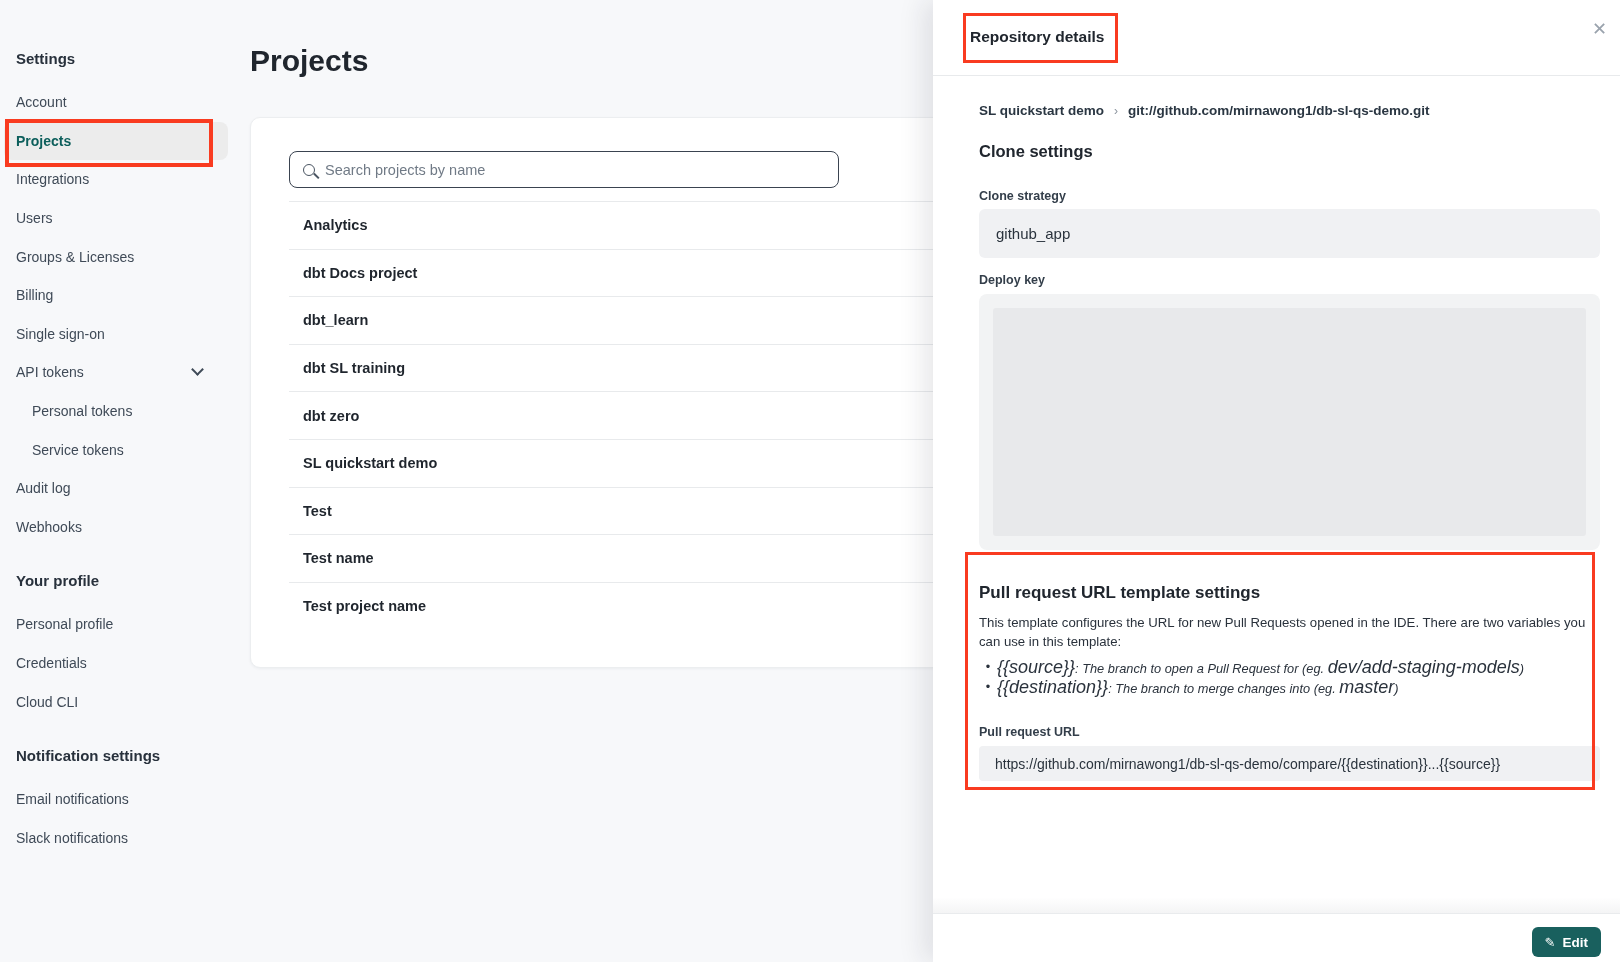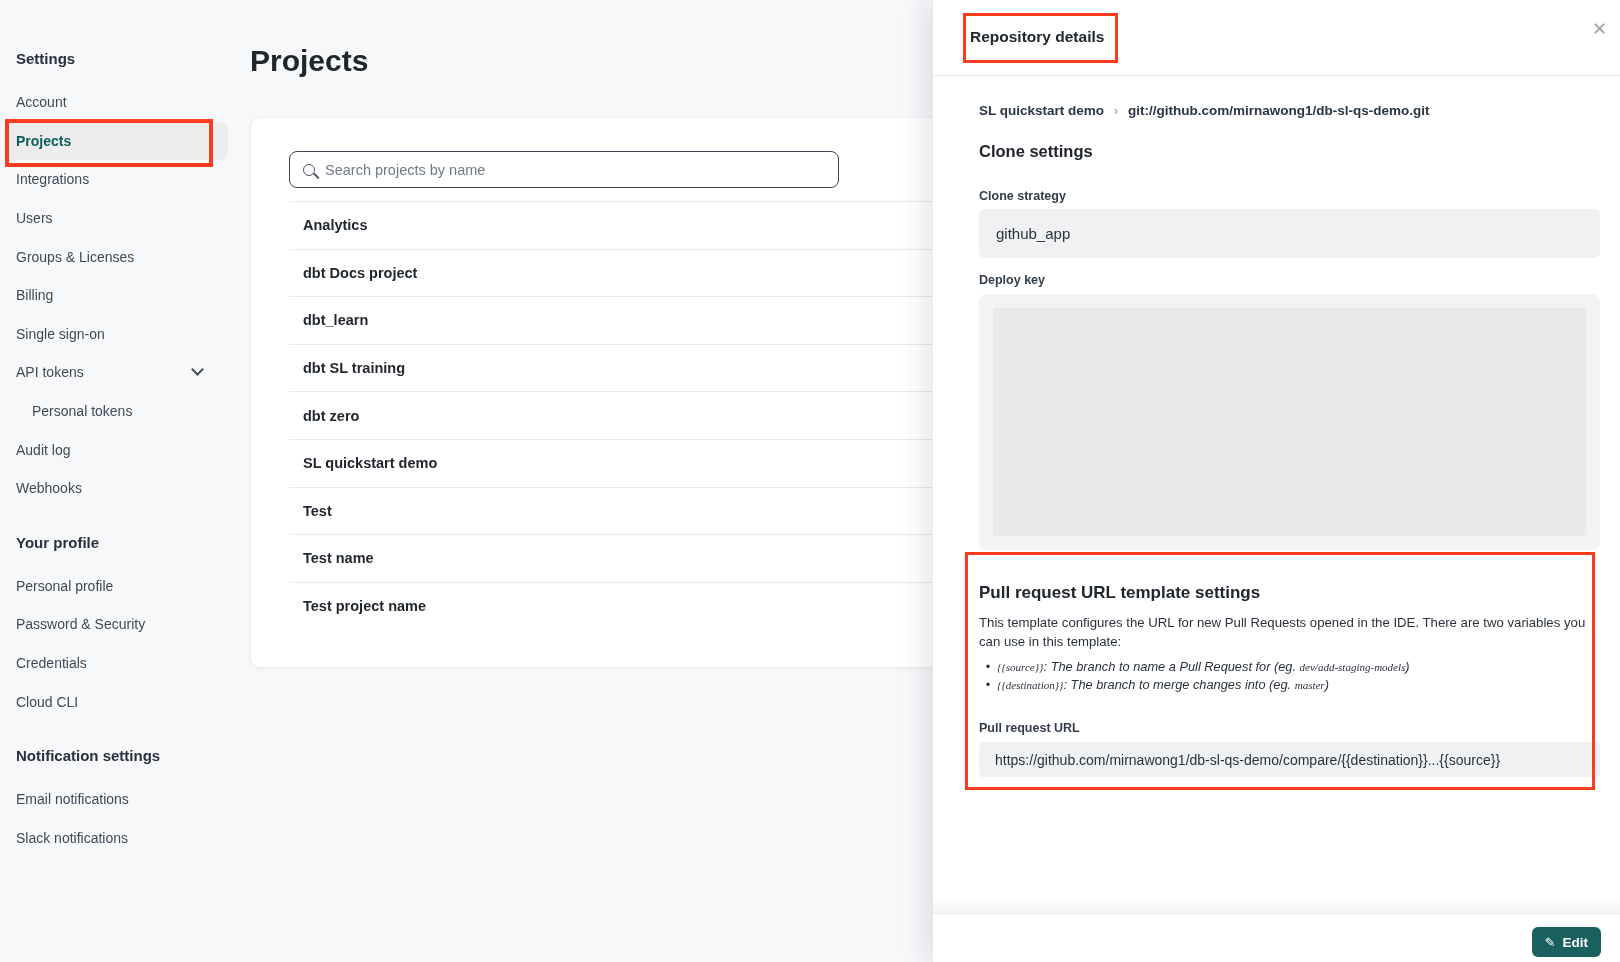--- a/index.html
+++ b/index.html
@@ -60,21 +60,21 @@
            display:flex; align-items:center; padding-left:17px; font-size:15px; color:#2a333d; }
   .deploy-outer { margin-top:7px; height:256px; background:#f2f3f4; border-radius:8px; padding:14px; }
   .deploy-inner { width:100%; height:100%; background:#e8e9eb; border-radius:3px; }
 
   .pr-section { margin-top:19px; padding-top:14px; }
   .pr-heading { font-size:17px; font-weight:bold; color:#20262e; }
   .pr-desc { margin-top:10px; font-size:13.2px; line-height:19px; color:#2a323c; }
   .bullets { margin-top:8px; }
   .bullet { display:flex; line-height:16.5px; margin-top:1px; font-size:12.8px; color:#2a323c; }
   .bullet::before { content:"•"; width:18px; text-align:center; flex:none; }
-  .bcode { font-family:Liberation Serif, serif; font-style:italic; font-size:11px; }
+  .bcode { font-family:Liberation Sans, sans-serif; font-style:italic; font-size:18px; }
   .btext { font-style:italic; white-space:pre-wrap; }
   .pr-field { margin-top:7px; height:35px; background:#f0f1f3; border-radius:4px;
               display:flex; align-items:center; padding-left:16px; font-size:14px; color:#2a333d; }
 
   .panel-footer { position:absolute; left:0; right:0; bottom:0; height:49px;
                   background:#fff; border-top:1px solid #e9ebed; }
   .panel-footer::before { content:""; position:absolute; top:-17px; left:0; right:0; height:16px;
                   background:linear-gradient(to bottom, rgba(255,255,255,0), rgba(40,45,60,.05)); }
   .edit-btn { position:absolute; right:19px; top:13px; height:30px; padding:0 13px;
               background:#19605e; color:#fff; border:none; border-radius:6px;
@@ -116,34 +116,34 @@
   <div class="side-item">
       <span class="lbl">Single sign-on</span>
     </div>
   <div class="side-item">
     <span class="lbl">API tokens</span>
     <span class="chev"></span>
   </div>
   <div class="side-item indent">
       <span class="lbl">Personal tokens</span>
     </div>
+  <div class="side-item indent">
+      <span class="lbl">Service tokens</span>
+    </div>
   <div class="side-item">
       <span class="lbl">Audit log</span>
     </div>
   <div class="side-item">
       <span class="lbl">Webhooks</span>
     </div>
 
   <div class="side-gap"></div>
   <div class="side-header">Your profile</div>
   <div class="side-item">
       <span class="lbl">Personal profile</span>
-    </div>
-  <div class="side-item">
-      <span class="lbl">Password &amp; Security</span>
     </div>
   <div class="side-item">
       <span class="lbl">Credentials</span>
     </div>
   <div class="side-item">
       <span class="lbl">Cloud CLI</span>
     </div>
 
   <div class="side-gap"></div>
   <div class="side-header">Notification settings</div>
@@ -196,21 +196,21 @@
     <div class="field-label tight">Deploy key</div>
     <div class="deploy-outer">
       <div class="deploy-inner"></div>
     </div>
 
     <div class="pr-section">
       <div class="pr-heading">Pull request URL template settings</div>
       <div class="pr-desc">This template configures the URL for new Pull Requests opened in the IDE. There are two variables you can use in this template:</div>
       <div class="bullets">
         <div class="bullet">
-          <span><span class="bcode">{{source}}</span><span class="btext">: The branch to name a Pull Request for (eg. </span><span class="bcode">dev/add-staging-models</span><span class="btext">)</span></span>
+          <span><span class="bcode">{{source}}</span><span class="btext">: The branch to open a Pull Request for (eg. </span><span class="bcode">dev/add-staging-models</span><span class="btext">)</span></span>
         </div>
         <div class="bullet">
           <span><span class="bcode">{{destination}}</span><span class="btext">: The branch to merge changes into (eg. </span><span class="bcode">master</span><span class="btext">)</span></span>
         </div>
       </div>
       <div class="field-label">Pull request URL</div>
       <div class="pr-field">https://github.com/mirnawong1/db-sl-qs-demo/compare/{{destination}}...{{source}}</div>
     </div>
   </div>
 

